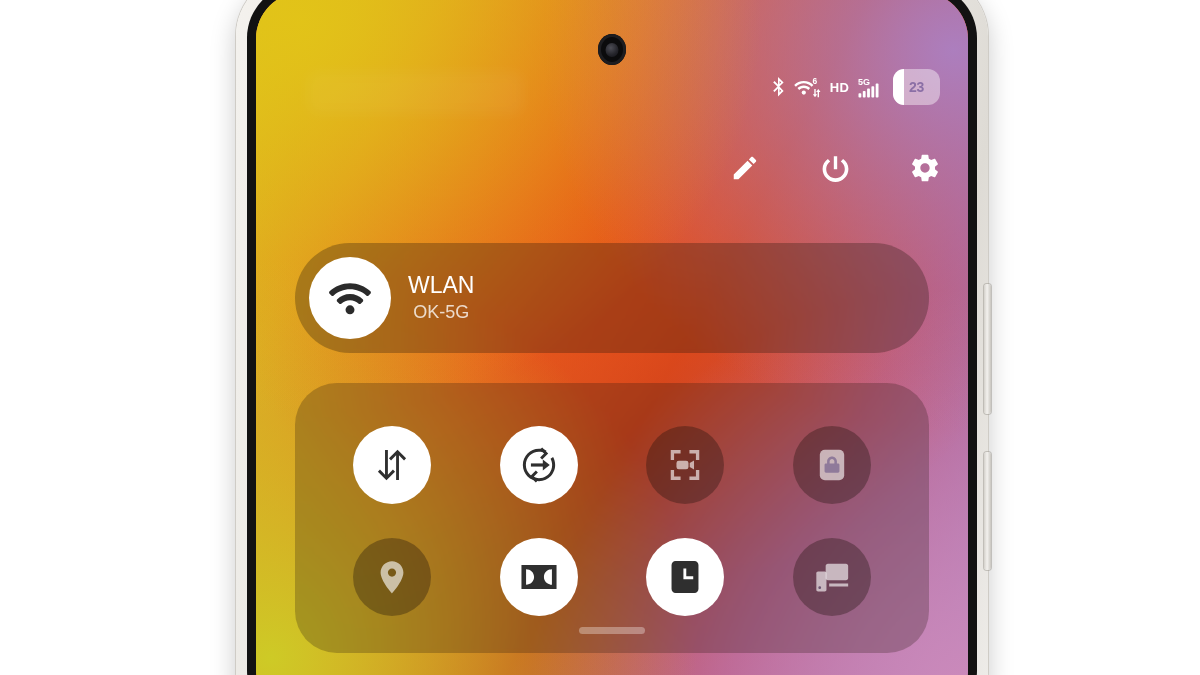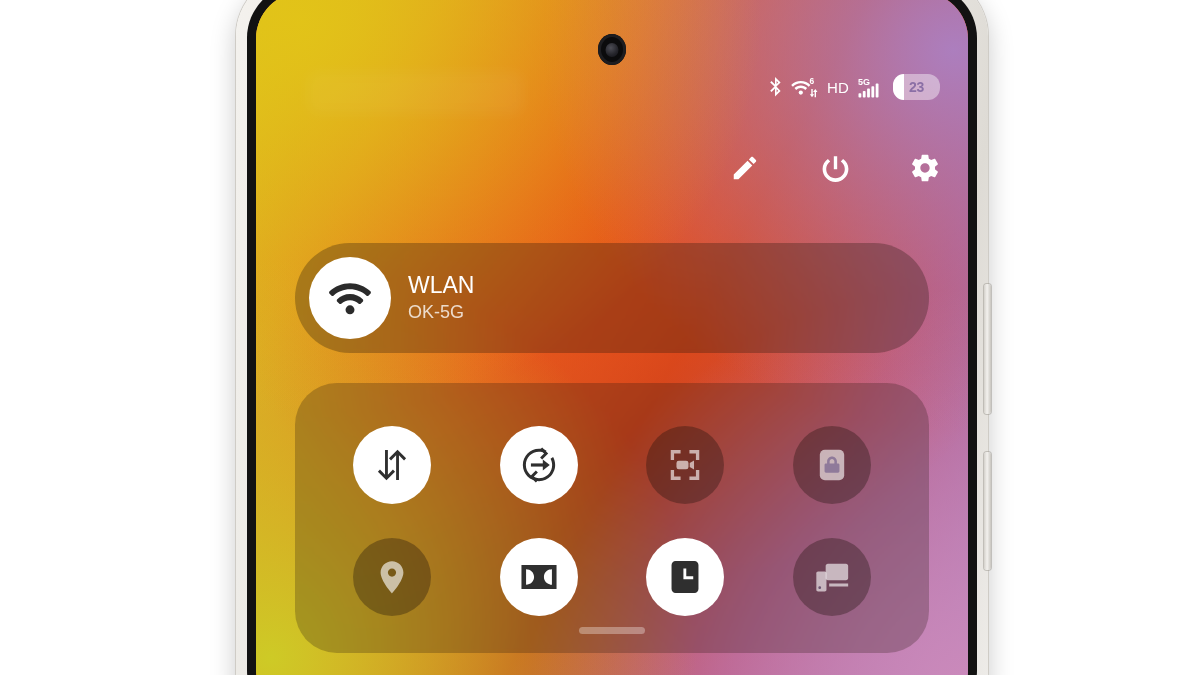--- a/index.html
+++ b/index.html
@@ -118,31 +118,31 @@
     top: 82px;
     display: flex;
     align-items: center;
     gap: 9px;
     height: 26px;
     color: #ffffff;
   }
   .status-bar svg { display: block; }
 
   .status-hd {
-    font-size: 15px;
-    font-weight: 400;
+    font-size: 13px;
+    font-weight: 700;
     letter-spacing: 0.2px;
     color: #ffffff;
     line-height: 1;
   }
 
   .battery-pill {
     position: relative;
     width: 47px;
-    height: 26px;
+    height: 36px;
     border-radius: 12px;
     background: rgba(255,255,255,0.42);
     display: flex;
     align-items: center;
     justify-content: center;
   }
   .battery-fill {
     position: absolute;
     left: 0;
     top: 0;
@@ -179,20 +179,21 @@
   .action-btn svg { display: block; fill: #ffffff; }
 
   
   .big-tiles {
     position: absolute;
     left: 39px;
     top: 251px;
     width: 634px;
     display: flex;
     gap: 26px;
+    text-align: center;
   }
   .big-tile {
     flex: 1;
     height: 110px;
     border-radius: 55px;
     background: rgba(38,22,14,0.30);
     display: flex;
     align-items: center;
     padding-left: 14px;
     box-sizing: border-box;

